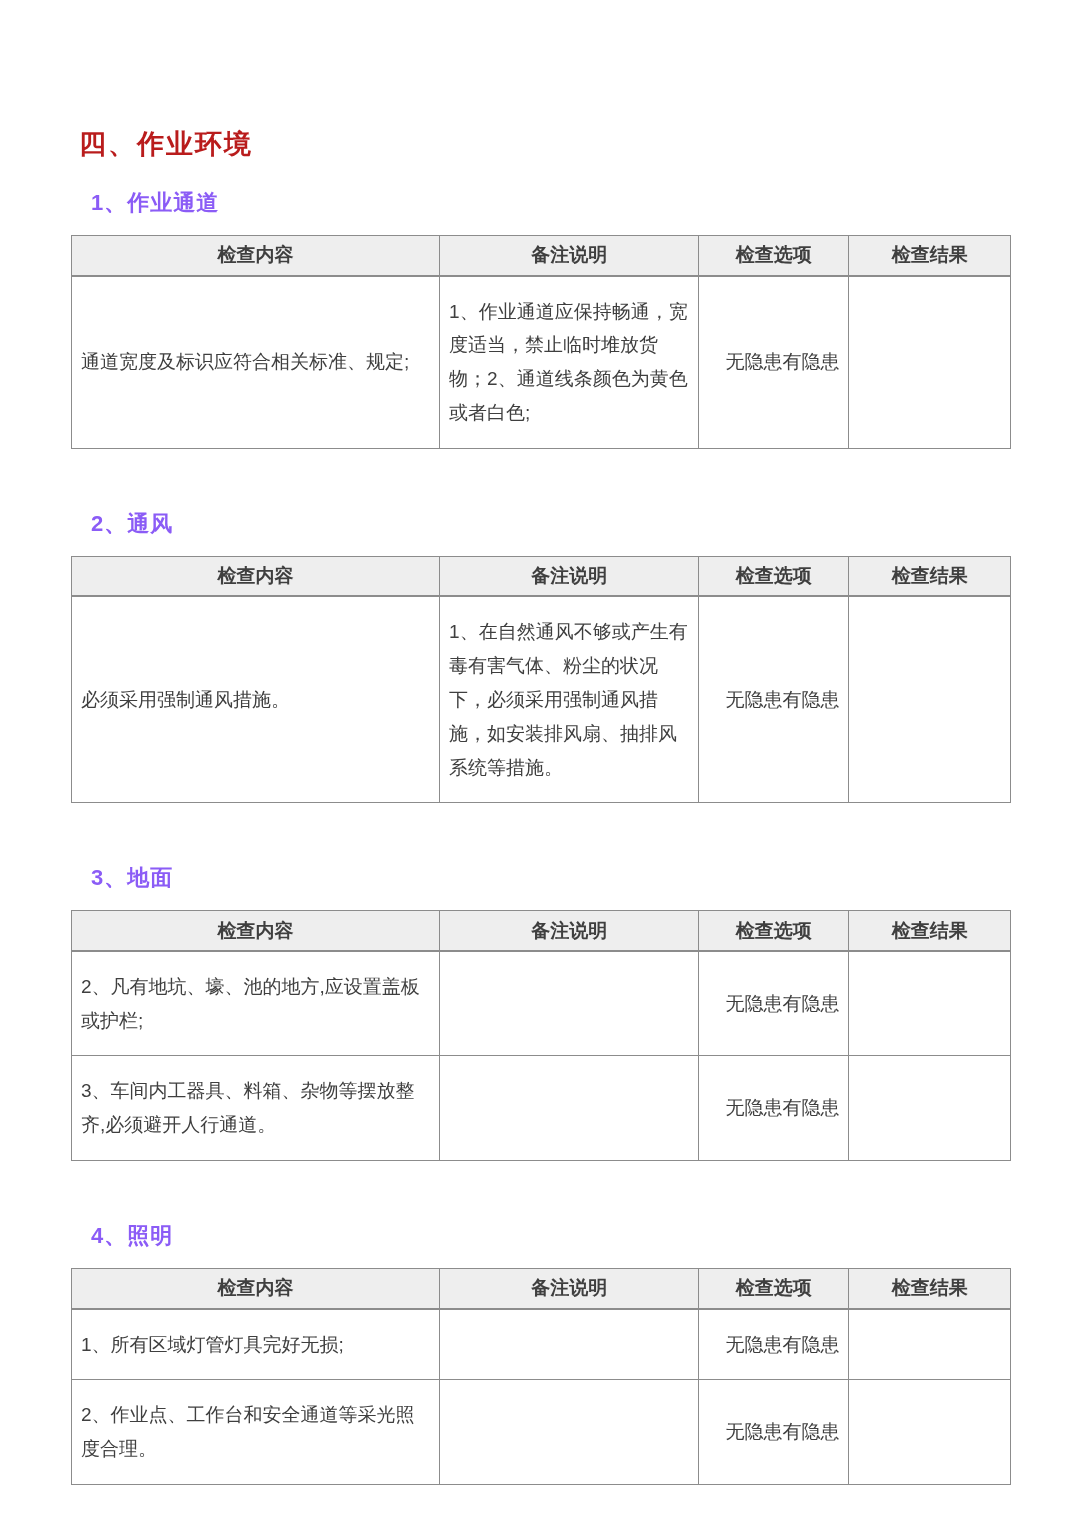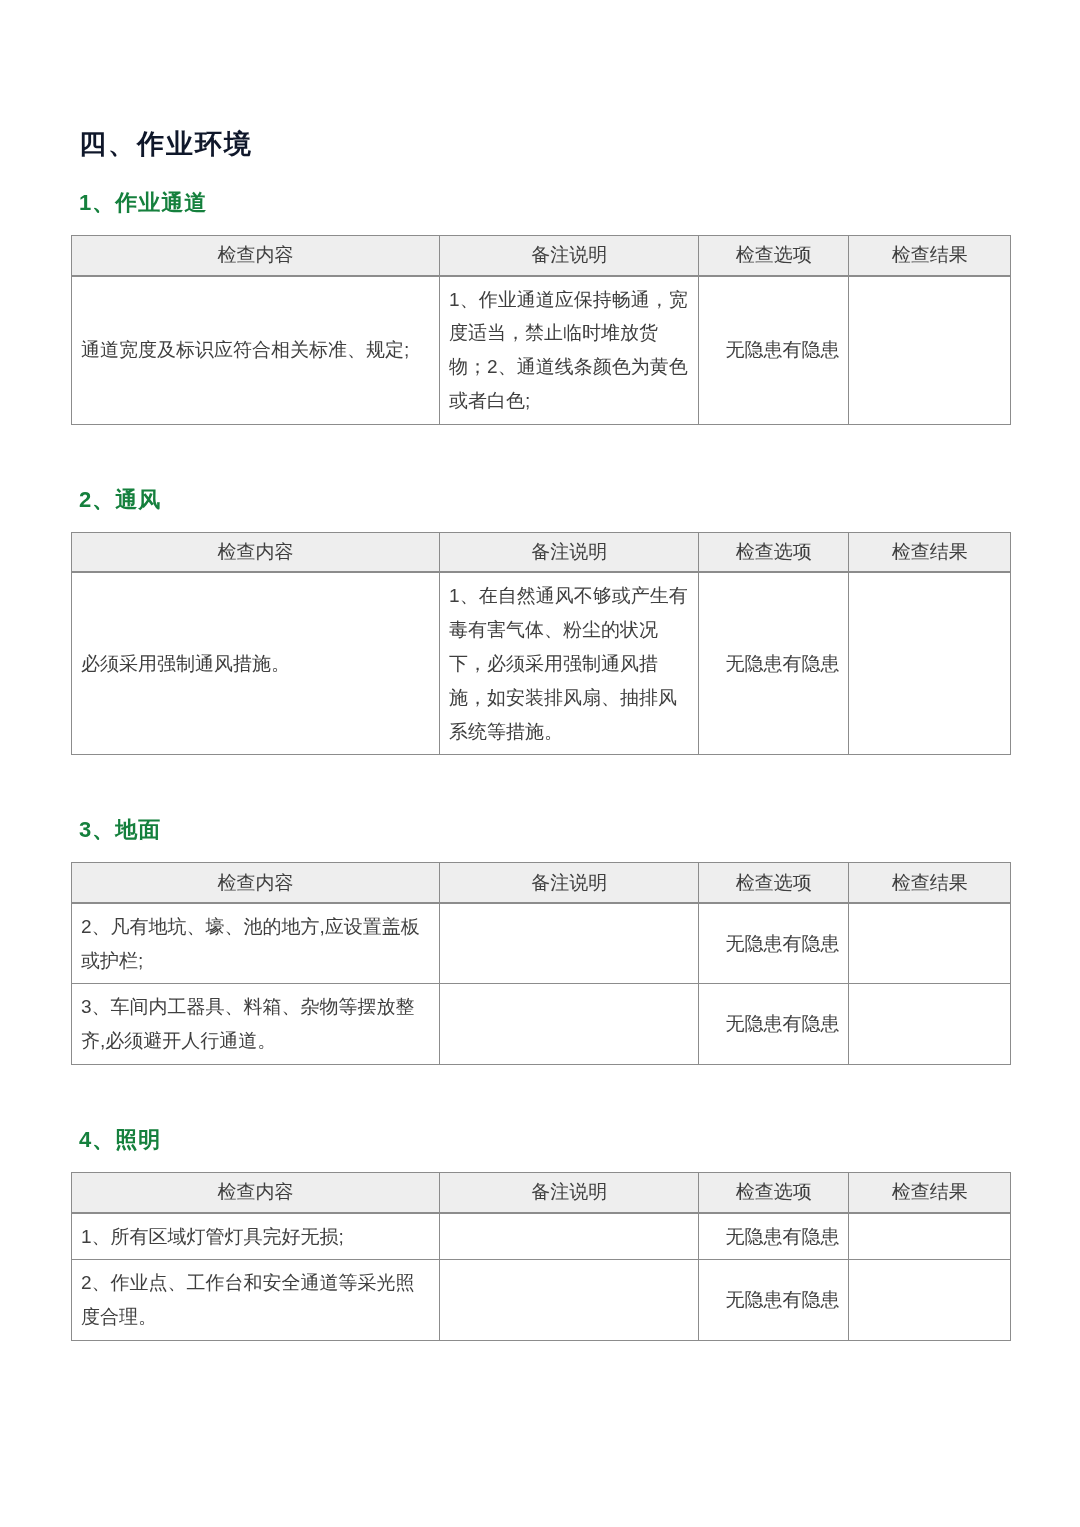--- a/index.html
+++ b/index.html
@@ -5,54 +5,54 @@
   html, body { margin: 0; padding: 0; }
   body {
     width: 1080px; height: 1527px;
     background: #ffffff;
     font-family: "Liberation Sans", sans-serif;
     color: #3f3f3f;
     -webkit-font-smoothing: antialiased;
   }
   .page { padding: 126px 69px 0 71px; box-sizing: border-box; }
   .page-title {
-    font-size: 27px; font-weight: 700; color: #0f172a;
+    font-size: 27px; font-weight: 700; color: #b91c1c;
     margin: 0 0 26px 8px; letter-spacing: 2px;
   }
   .section { margin: 0 0 60px 0; }
   .section-heading {
-    font-size: 22px; font-weight: 700; color: #15803d;
-    margin: 0 0 17px 8px; letter-spacing: 1px;
+    font-size: 22px; font-weight: 700; color: #8b5cf6;
+    margin: 0 0 17px 20px; letter-spacing: 1px;
   }
   table.inspection {
     width: 940px;
     border-collapse: collapse;
     table-layout: fixed;
     font-size: 19px;
     color: #3f3f3f;
   }
   table.inspection col.c1 { width: 39.2%; }
   table.inspection col.c2 { width: 27.6%; }
   table.inspection col.c3 { width: 16.0%; }
   table.inspection col.c4 { width: 17.2%; }
   table.inspection th, table.inspection td {
     border: 1px solid #8c8c8c;
     box-sizing: border-box;
   }
   table.inspection thead th {
     background: #eeeeee;
-    font-weight: 400;
+    font-weight: 700;
     height: 40px;
     text-align: center;
     padding: 2px 6px;
     border-bottom: 2px solid #8c8c8c;
   }
   table.inspection td {
     vertical-align: middle;
-    padding: 6px 9px;
+    padding: 18px 9px;
     line-height: 1.78;
   }
   td.cell-options { text-align: right; padding: 3px 2px; }
   td.cell-remark { padding: 3px 7px; }
   tr.row-tall td { height: 134px; }
   tr.row-single td { height: 36px; }
   tr.row-double td { height: 68px; }
 </style>
 </head>
 <body>

